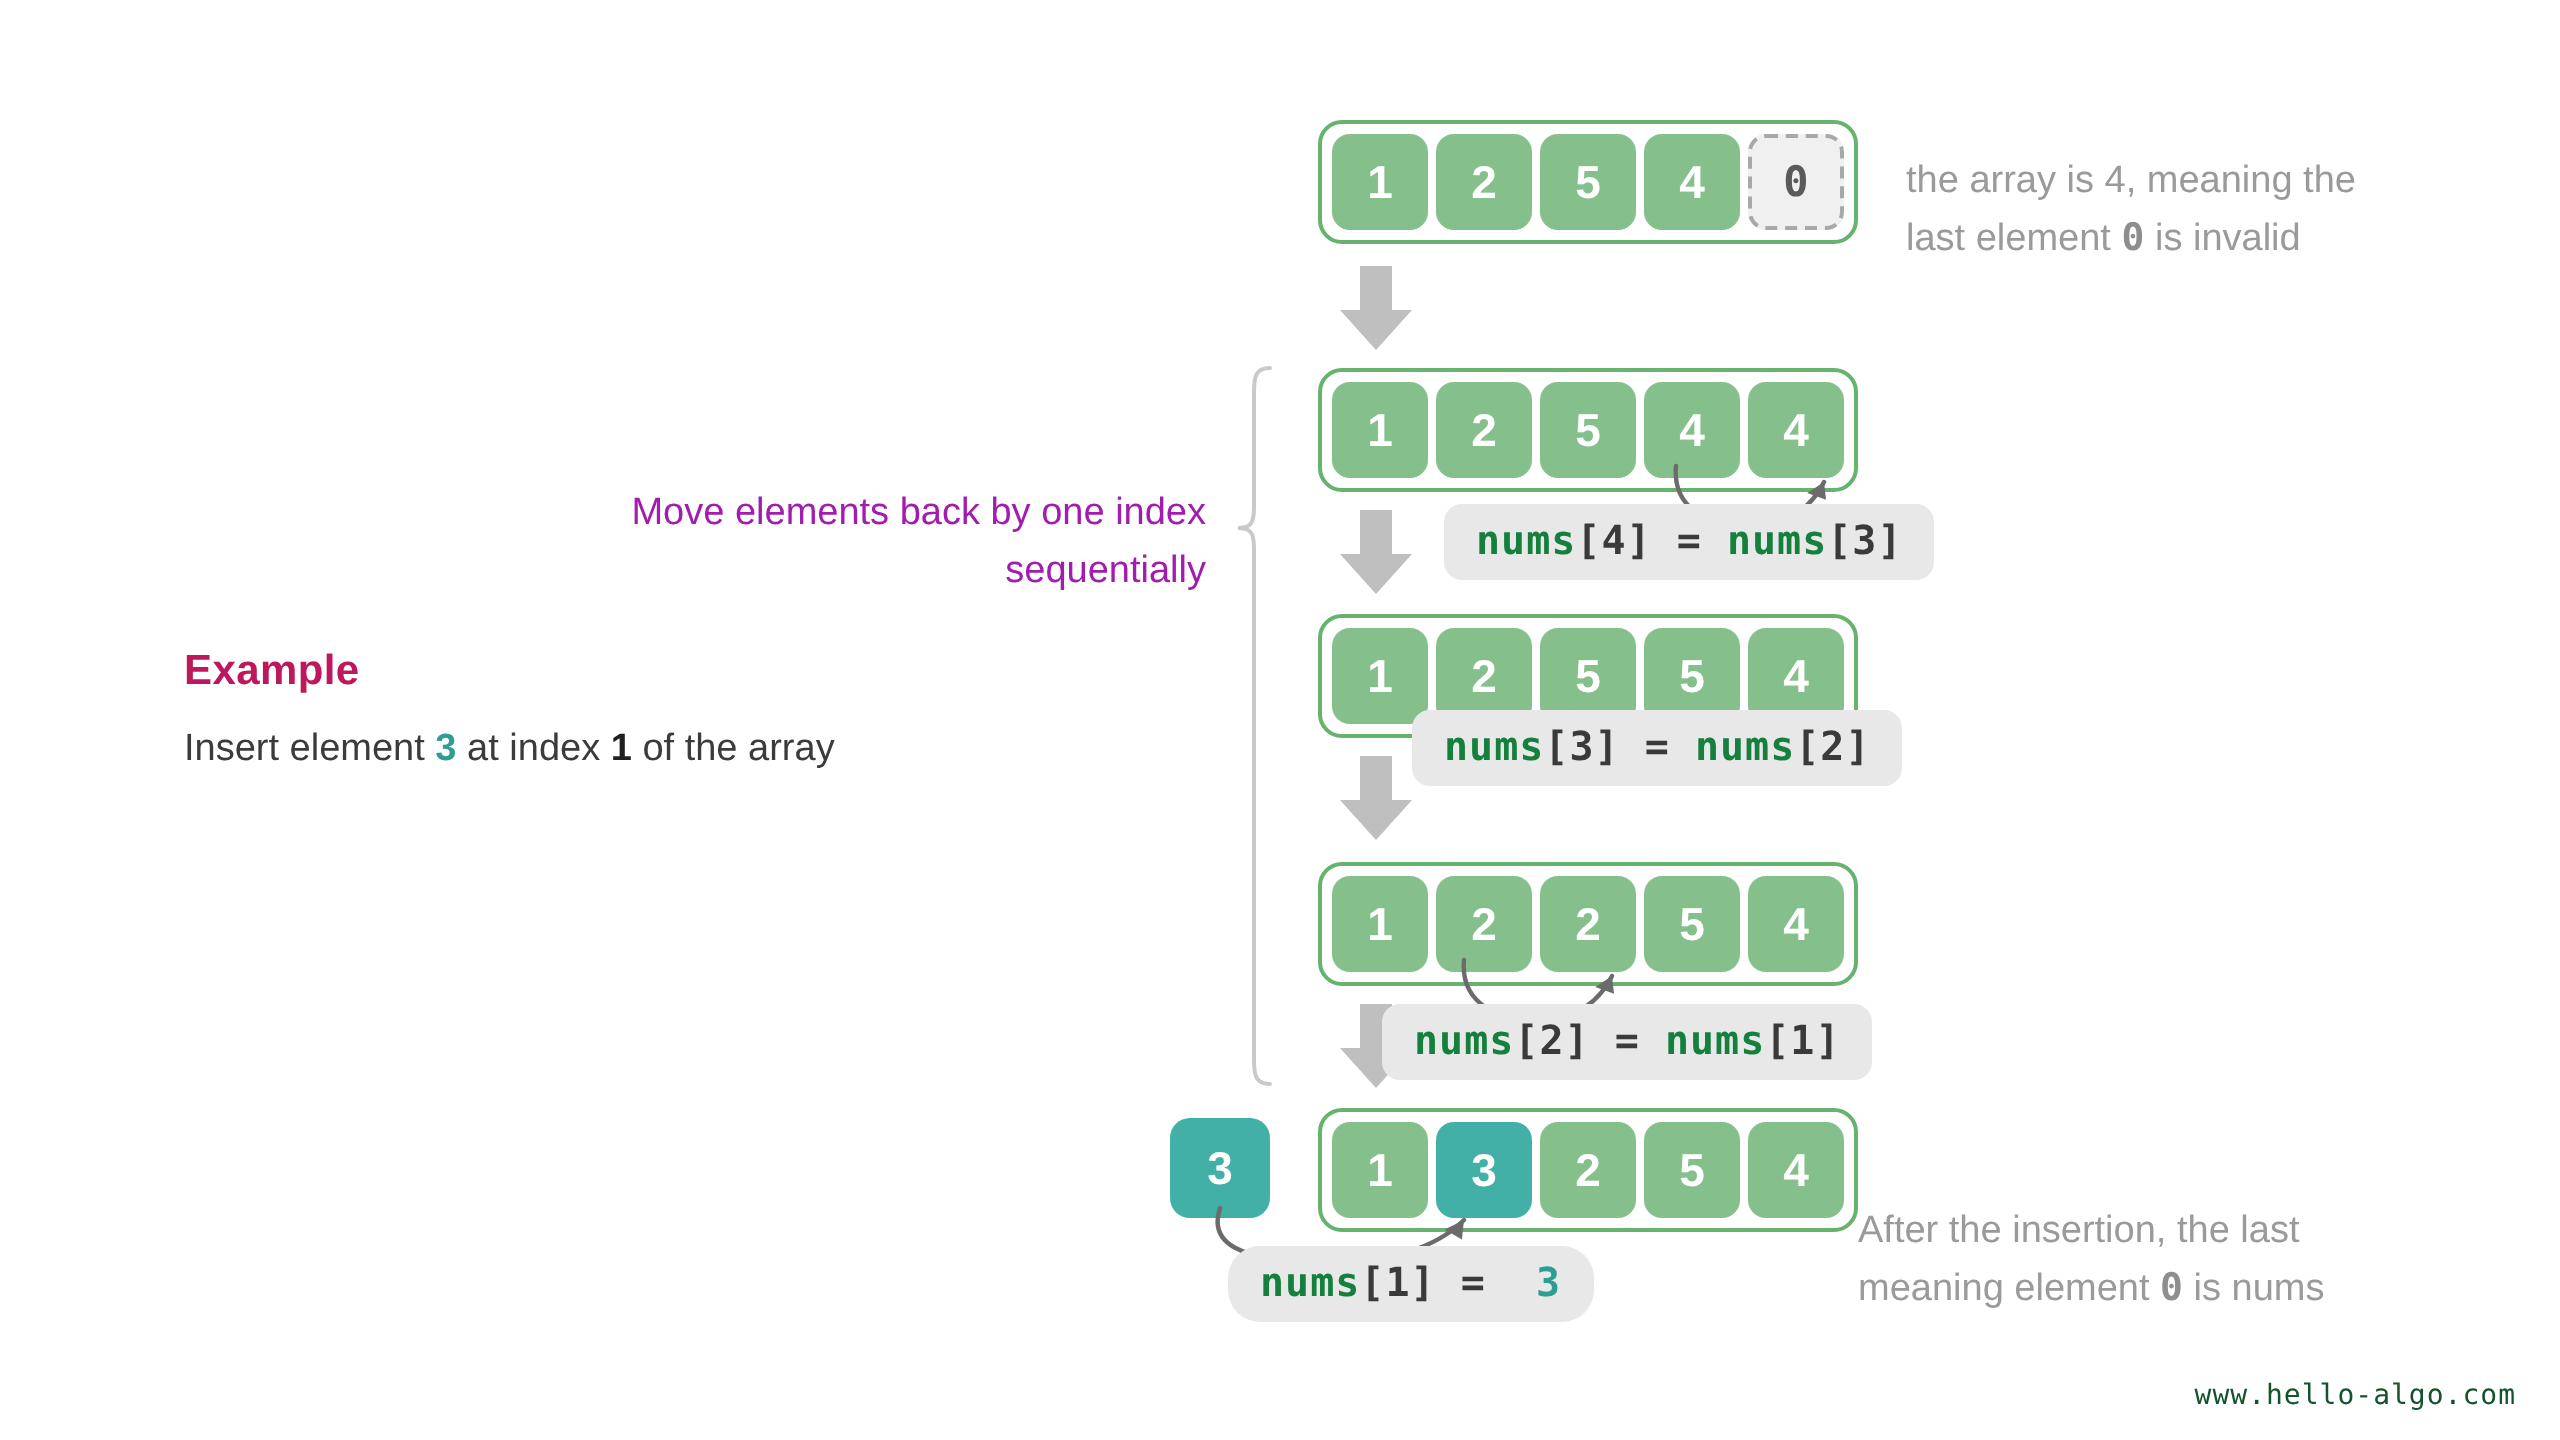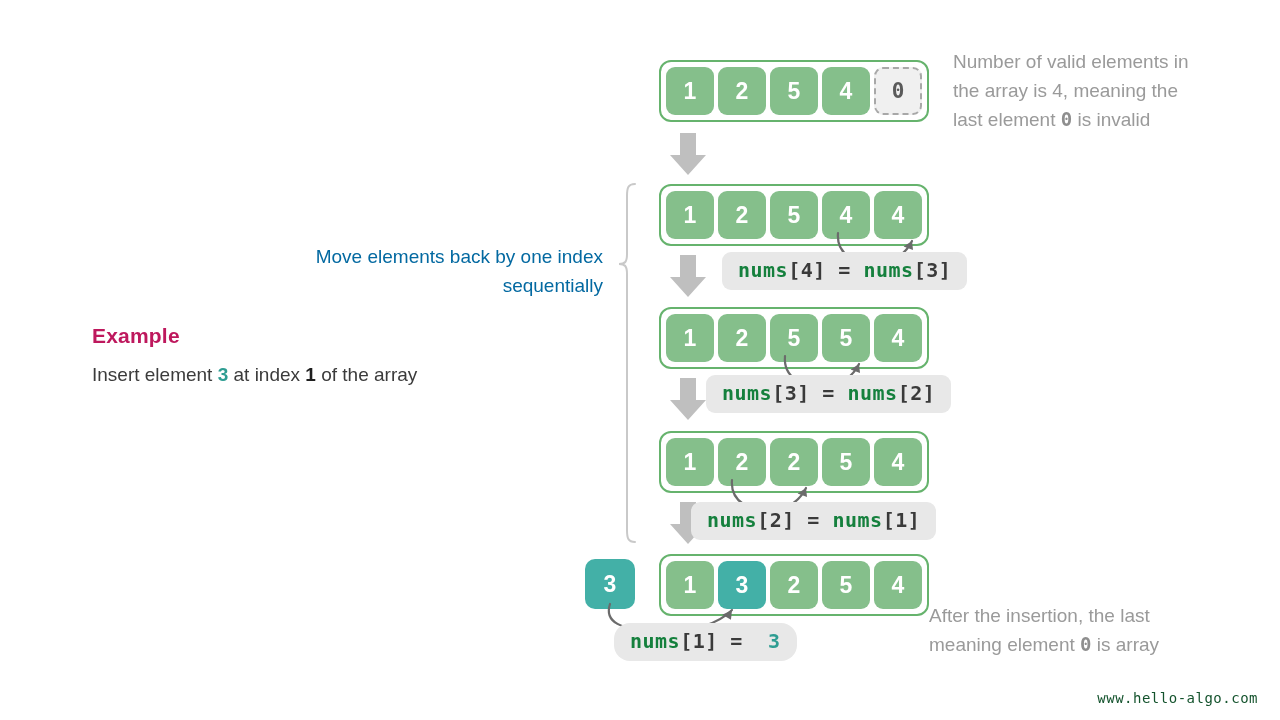--- a/index.html
+++ b/index.html
@@ -45,21 +45,21 @@
 
   
   #move-label {
     position: absolute;
     left: 300px;
     top: 242px;
     width: 303px;
     text-align: right;
     font-size: 19px;
     line-height: 29px;
-    color: #0369a1;
+    color: #a21caf;
   }
 
   
   #brace {
     position: absolute;
     left: 616px;
     top: 182px;
   }
   .array-container {
     position: absolute;
@@ -181,21 +181,21 @@
 </svg>
 
 <div class="array-container" style="left:659px; top:60px;">
   <div class="cell">1</div>
   <div class="cell">2</div>
   <div class="cell">5</div>
   <div class="cell">4</div>
   <div class="cell invalid">0</div>
 </div>
 
-<div class="side-note" style="left:953px; top:47px; width:310px;"><span>Number of valid elements in</span><br><span>the array is 4, meaning the</span><br><span>last element </span><span class="mono0">0</span><span> is invalid</span></div>
+<div class="side-note" style="left:953px; top:47px; width:310px;"><br><span>the array is 4, meaning the</span><br><span>last element </span><span class="mono0">0</span><span> is invalid</span></div>
 
 <svg class="down-arrow" style="left:668px; top:133px;" width="40" height="44" viewBox="0 0 40 44">
   <path d="M12 0 L28 0 L28 22 L38 22 L20 42 L2 22 L12 22 Z" fill="#bfbfbf"></path>
 </svg>
 
 <div class="array-container" style="left:659px; top:184px;">
   <div class="cell">1</div>
   <div class="cell">2</div>
   <div class="cell">5</div>
   <div class="cell">4</div>
@@ -223,21 +223,21 @@
 
 <svg class="curve-arrow" style="left:775px; top:348px;" width="110" height="46" viewBox="0 0 110 46">
   <path d="M10 8 C8 30 28 40 52 38 C68 36 78 28 84 16" fill="none" stroke="#6b6b6b" stroke-width="2.2" stroke-linecap="round"></path>
   <path d="M84 16 L78 24 L88 24 Z" fill="#6b6b6b" transform="rotate(20 84 16)"></path>
 </svg>
 
 <svg class="down-arrow" style="left:668px; top:378px;" width="40" height="44" viewBox="0 0 40 44">
   <path d="M12 0 L28 0 L28 22 L38 22 L20 42 L2 22 L12 22 Z" fill="#bfbfbf"></path>
 </svg>
 
-<div class="code-label" style="left:706px; top:375px;"><span class="fn">nums</span><span class="br">[</span><span class="br">3</span><span class="br">]</span><span class="op">&nbsp;</span><span class="op">=</span><span class="op">&nbsp;</span><span class="fn">nums</span><span class="br">[</span><span class="br">2</span><span class="br">]</span></div>
+<div class="code-label" style="left:706px; top:355px;"><span class="fn">nums</span><span class="br">[</span><span class="br">3</span><span class="br">]</span><span class="op">&nbsp;</span><span class="op">=</span><span class="op">&nbsp;</span><span class="fn">nums</span><span class="br">[</span><span class="br">2</span><span class="br">]</span></div>
 
 <div class="array-container" style="left:659px; top:431px;">
   <div class="cell">1</div>
   <div class="cell">2</div>
   <div class="cell">2</div>
   <div class="cell">5</div>
   <div class="cell">4</div>
 </div>
 
 <svg class="curve-arrow" style="left:722px; top:472px;" width="110" height="46" viewBox="0 0 110 46">
@@ -261,15 +261,15 @@
   <div class="cell">4</div>
 </div>
 
 <svg class="curve-arrow" style="left:600px; top:600px;" width="160" height="40" viewBox="0 0 160 40">
   <path d="M10 4 C4 22 20 30 58 31 C98 32 120 22 132 10" fill="none" stroke="#6b6b6b" stroke-width="2.2" stroke-linecap="round"></path>
   <path d="M132 10 L126 19 L136 19 Z" fill="#6b6b6b" transform="rotate(30 132 10)"></path>
 </svg>
 
 <div class="code-label" style="left:614px; top:623px;border-radius:16px;"><span class="fn">nums</span><span class="br">[</span><span class="br">1</span><span class="br">]</span><span class="op">&nbsp;</span><span class="op">=</span><span class="op">&nbsp;&nbsp;</span><span class="tealval">3</span></div>
 
-<div class="side-note" style="left:929px; top:557px; width:310px;margin-top:44px;"><span>After the insertion, the last</span><br><span>meaning element </span><span class="mono0">0</span><span> is array</span></div>
+<div class="side-note" style="left:929px; top:557px; width:310px;margin-top:44px;"><span>After the insertion, the last</span><br><span>meaning element </span><span class="mono0">0</span><span> is nums</span></div>
 
 <div id="watermark">www.hello-algo.com</div>
 
 </body></html>

